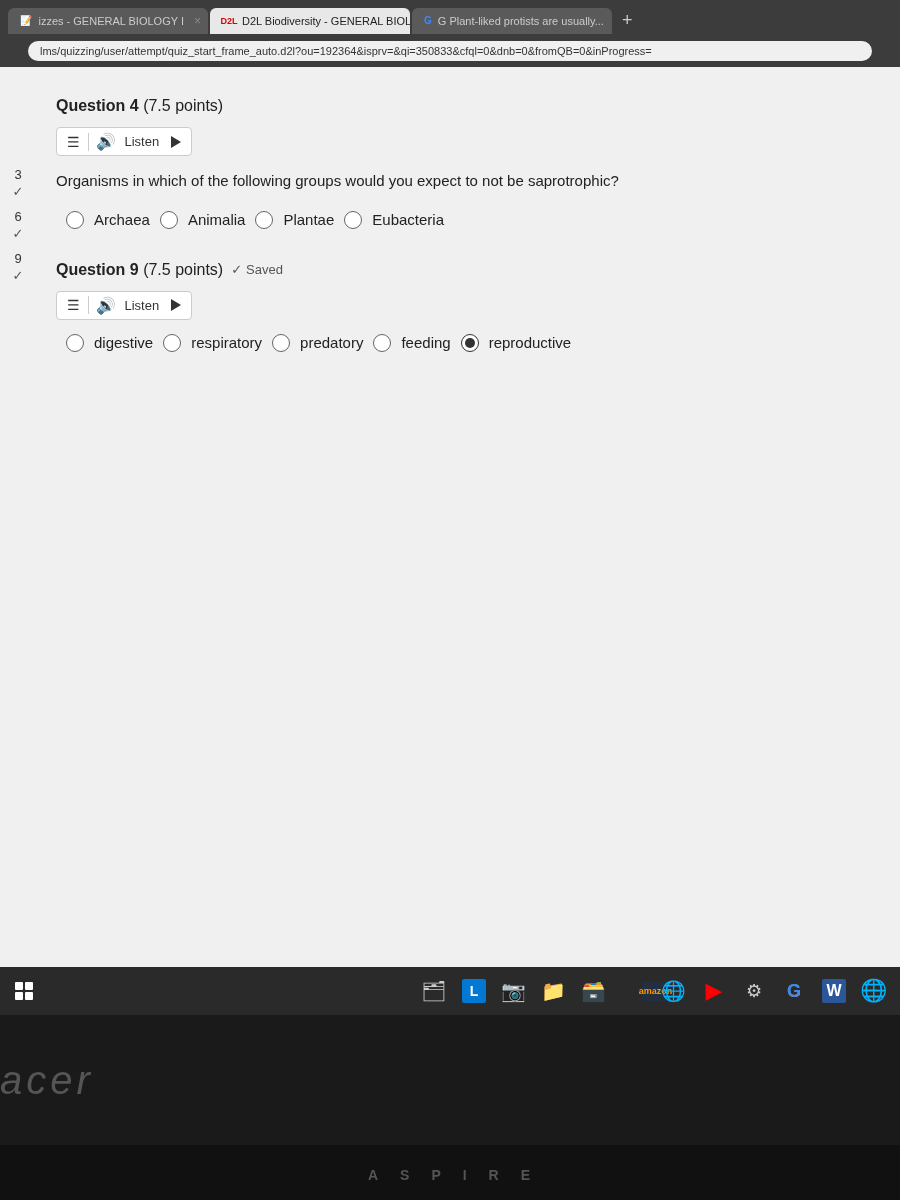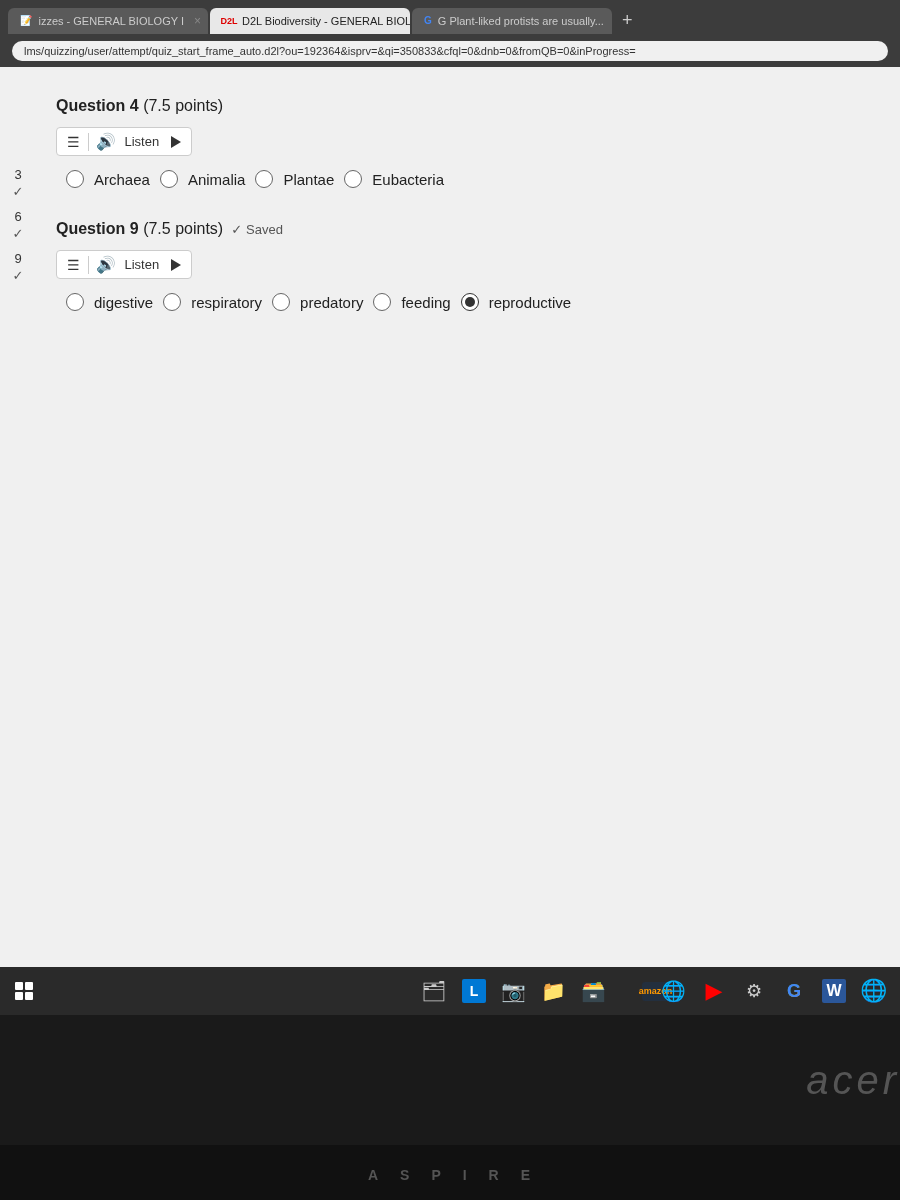--- a/index.html
+++ b/index.html
@@ -66,21 +66,21 @@
       background: none;
       border: none;
       color: #ccc;
       font-size: 18px;
       padding: 4px 8px;
       cursor: pointer;
     }
 
     .address-bar {
       background: #3c3c3c;
-      padding: 6px 12px;
+      padding: 6px 28px;
       display: flex;
       align-items: center;
       gap: 8px;
     }
 
     .address-input {
       background: #f0f0f0;
       border: none;
       border-radius: 12px;
       padding: 4px 12px;
@@ -345,21 +345,21 @@
       height: 19px;
       margin-left: 43px;
     }
 
     
     .laptop-bezel {
       background: #1a1a1a;
       height: 130px;
       display: flex;
       align-items: center;
-      justify-content: flex-end;
+      justify-content: flex-start;
     }
 
     .acer-logo {
       font-size: 40px;
       font-style: italic;
       font-weight: 300;
       color: #555;
       letter-spacing: 4px;
     }
 
@@ -443,20 +443,21 @@
       </div>
 
       <div class="listen-bar">
         <span class="listen-icon">☰</span>
         <span class="listen-divider"></span>
         <span style="font-size:16px;">🔊</span>
         <span class="listen-label">Listen</span>
         <div class="listen-play"></div>
       </div>
 
+      <p class="question-text">Organisms in which of the following groups would you expect to not be saprotrophic?</p>
 
       <div class="options-list">
         <label class="option-item">
           <div class="radio-outer"></div>
           <span>Archaea</span>
         </label>
         <label class="option-item">
           <div class="radio-outer"></div>
           <span>Animalia</span>
         </label>

